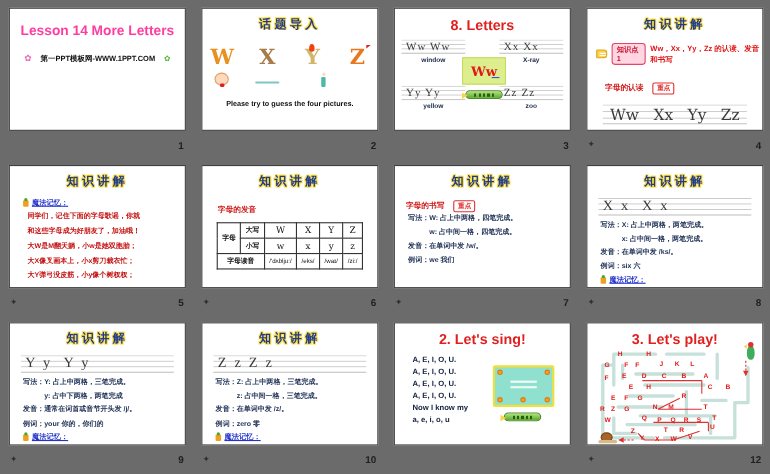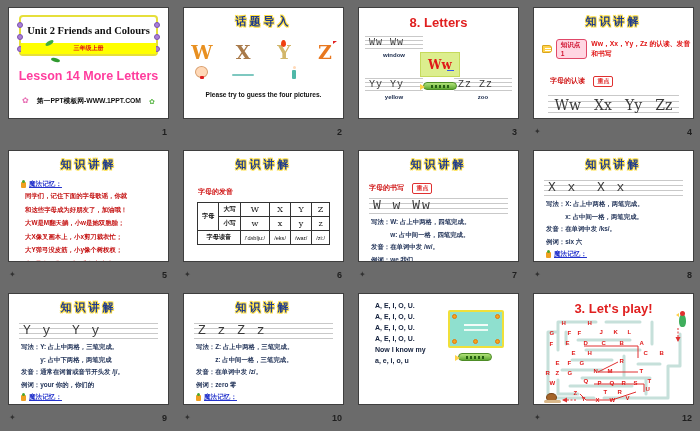--- a/index.html
+++ b/index.html
@@ -12,21 +12,21 @@
   .pagenum { margin-left:auto; color:#1f1f1f; font-size:9px; font-weight:bold; }
 
   
   .t-navy { color:#1e3a8f; font-weight:bold; font-size:11px; letter-spacing:3px; text-align:center; padding-top:6px;
             font-family:"DejaVu Serif",serif;
             text-shadow:0.8px 0.8px 0 #ffe042,-0.8px -0.8px 0 #ffe042,0.8px -0.8px 0 #ffe042,-0.8px 0.8px 0 #ffe042; }
   .t-red { color:#e01f1f; font-weight:bold; font-size:13px; text-align:center; padding-top:7px; }
   .guide { position:relative; margin:4px 10px; height:16px;
            background-image:linear-gradient(to bottom,#c9c9c9 1px,transparent 1px);
            background-size:100% 5px; border-bottom:1px solid #c9c9c9; }
-  .gl { position:absolute; bottom:0; left:4px; font-family:Liberation Mono, monospace; font-size:13px; color:#3a3a3a; letter-spacing:2px; white-space:pre; }
+  .gl { position:absolute; bottom:0; left:4px; font-family:Liberation Serif, serif; font-size:13px; color:#3a3a3a; letter-spacing:2px; white-space:pre; }
   .kline { color:#1d2f55; font-size:6.4px; font-weight:bold; margin:0 0 3.5px 12px; white-space:pre; }
   .rline { color:#c41111; font-size:6.4px; font-weight:bold; margin:0 0 4.5px 16px; }
   .mem-row { display:flex; align-items:center; gap:3px; margin:3px 0 3px 12px; }
   .magic { width:5px; height:6px; background:#f0a020; border-radius:1px; position:relative; }
   .magic::after { content:""; position:absolute; top:-2px; left:1px; width:3px; height:3px; background:#4aa62e; border-radius:50%; }
   .mem { color:#2433cc; font-weight:bold; font-size:6.6px; text-decoration:underline; }
   .red-label { color:#d01616; font-weight:bold; font-size:7px; }
   .badge { display:inline-block; border:1px solid #e03030; color:#e03030; font-size:6px; font-weight:bold; padding:0 3px; border-radius:2px; margin-left:4px; }
   .pill { width:34px; height:8px; border-radius:4px; background:linear-gradient(#b2e37a,#5ea832); border:1px solid #4d8c26; position:relative; display:flex; align-items:center; justify-content:center; }
   .pill .pill-arrow { position:absolute; left:-4px; top:1px; width:0; height:0; border-top:3px solid transparent; border-bottom:3px solid transparent; border-left:5px solid #ffd24a; }
@@ -113,34 +113,20 @@
   .snail { position:absolute; left:6px; bottom:2px; width:11px; height:9px; background:#a5652a; border:1px solid #7a4518; border-radius:50%; }
   .snail::after { content:""; position:absolute; left:-3px; bottom:-2px; width:17px; height:3px; background:#d9b88a; border-radius:2px; }
 </style>
 </head>
 <body>
 
 <div class="board">
 
   <div class="cell">
     <div class="slide">
-      <div class="s1-box">
-        <span class="dot dl dy1"></span>
-        <span class="dot dl dy2"></span>
-        <span class="dot dl dy3"></span>
-        <span class="dot dr dy1"></span>
-        <span class="dot dr dy2"></span>
-        <span class="dot dr dy3"></span>
-        <div class="s1-unit">Unit 2 Friends and Colours</div>
-        <div class="s1-banner">
-          <span class="leaf l1"></span>
-          <span>三年级上册</span>
-          <span class="leaf l2"></span>
-        </div>
-      </div>
       <div class="s1-lesson">Lesson 14 More Letters</div>
       <div class="s1-footer">
         <span class="flower">✿</span>
         <span class="txt">第一PPT模板网-WWW.1PPT.COM</span>
         <span class="flower g">✿</span>
       </div>
     </div>
     <div class="gutter">
       <span class="pagenum">1</span>
     </div>
@@ -178,20 +164,26 @@
 
   <div class="cell">
     <div class="slide">
       <div class="t-red">8. Letters</div>
       <div class="s3-body">
         <div class="s3-g g1">
           <div class="guide">
               <span class="gl">Ww Ww</span>
             </div>
           <div class="word">window</div>
+        </div>
+        <div class="s3-g g2">
+          <div class="guide">
+              <span class="gl">Xx Xx</span>
+            </div>
+          <div class="word">X-ray</div>
         </div>
         <div class="s3-g g4">
           <div class="guide">
               <span class="gl">Zz Zz</span>
             </div>
           <div class="word">zoo</div>
         </div>
         <div class="s3-g g3">
           <div class="guide">
               <span class="gl">Yy Yy</span>
@@ -303,23 +295,20 @@
     </div>
   </div>
 
   <div class="cell">
     <div class="slide">
       <div class="t-navy">知识讲解</div>
       <div style="margin:4px 0 0 10px;">
         <span class="red-label">字母的书写</span>
         <span class="badge">重点</span>
       </div>
-      <div class="guide">
-          <span class="gl">W w Ww</span>
-        </div>
       <div>
 
       <p class="kline">写法：W: 占上中两格，四笔完成。</p>
           <p class="kline">　　　w: 占中间一格，四笔完成。</p>
           <p class="kline">发音：在单词中发 /w/。</p>
           <p class="kline">例词：we 我们</p>
         </div>
 
     </div>
     <div class="gutter">
@@ -398,20 +387,21 @@
 
     </div>
     <div class="gutter">
       <span class="star">✦</span>
       <span class="pagenum">10</span>
     </div>
   </div>
 
   <div class="cell">
     <div class="slide">
+      <div class="t-red">2. Let's sing!</div>
       <div class="s11-body">
         <div class="lyrics">
 
         <p>A, E, I, O, U.</p>
             <p>A, E, I, O, U.</p>
             <p>A, E, I, O, U.</p>
             <p>A, E, I, O, U.</p>
             <p>Now I know my</p>
             <p>a, e, i, o, u</p>
           </div>

